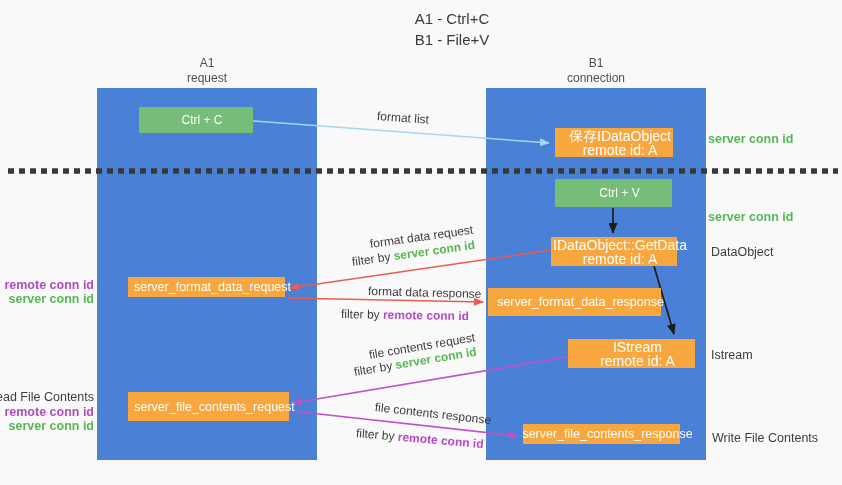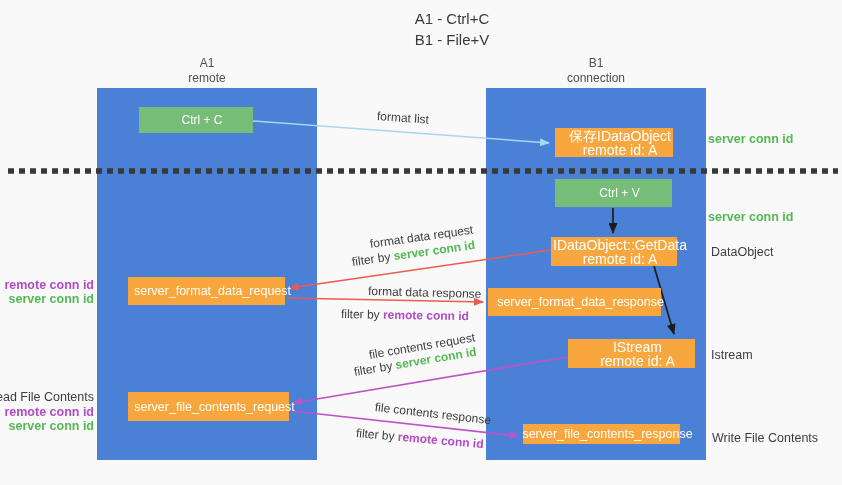--- a/index.html
+++ b/index.html
@@ -57,21 +57,21 @@
 
 <div id="canvas">
 
   <div class="title">
     <div>A1 - Ctrl+C</div>
     <div>B1 - File+V</div>
   </div>
 
   <div class="lifeline-header" style="left:97px;">
     <div>A1</div>
-    <div>remote</div>
+    <div>request</div>
   </div>
   <div class="lifeline-header" style="left:486px;">
     <div>B1</div>
     <div>connection</div>
   </div>
 
   <div class="lifeline" style="left:97px;"></div>
   <div class="lifeline" style="left:486px;"></div>
 
   <svg class="layer" width="842" height="485" viewBox="0 0 842 485">
@@ -112,21 +112,21 @@
 
   <div class="box green" style="left:555px;top:179px;width:117px;height:28px;">
     <span>Ctrl + V</span>
   </div>
 
   <div class="box orange" style="left:551px;top:237px;width:126px;height:29px;">
     <span class="l1">IDataObject::GetData</span>
     <span class="l2">remote id: A</span>
   </div>
 
-  <div class="box orange single" style="left:128px;top:277px;width:157px;height:28px;">
+  <div class="box orange single" style="left:128px;top:277px;width:157px;height:20px;">
     <span>server_format_data_request</span>
   </div>
 
   <div class="box orange single" style="left:488px;top:288px;width:173px;height:28px;">
     <span>server_format_data_response</span>
   </div>
 
   <div class="box orange" style="left:568px;top:339px;width:127px;height:29px;">
     <span class="l1">IStream</span>
     <span class="l2">remote id: A</span>

